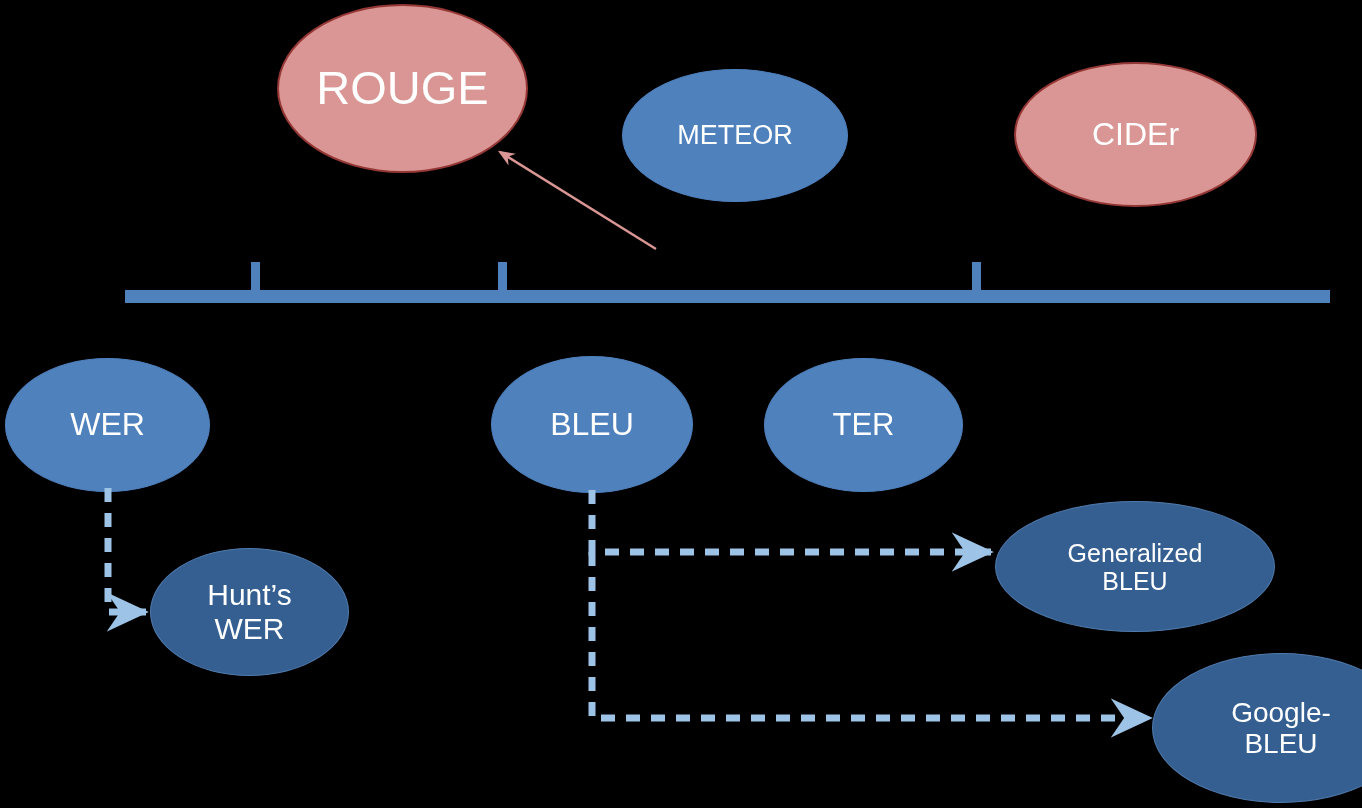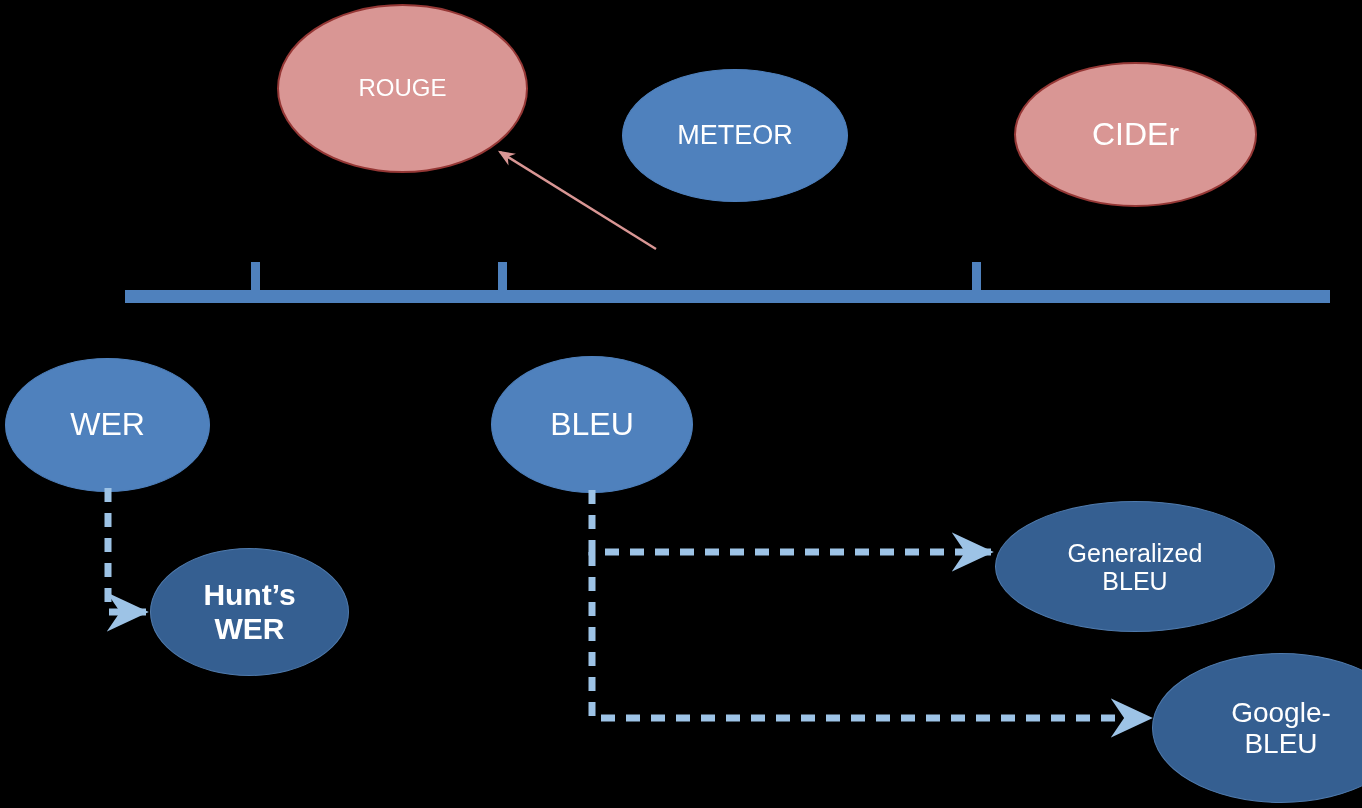--- a/index.html
+++ b/index.html
@@ -61,42 +61,45 @@
 </head>
 <body>
 
 <div id="canvas">
 
   <div class="timeline-bar" style="left:125px; top:290px; width:1205px; height:13px;"></div>
   <div class="tick" style="left:251px; top:262px; width:9px; height:34px;"></div>
   <div class="tick" style="left:498px; top:262px; width:9px; height:34px;"></div>
   <div class="tick" style="left:972px; top:262px; width:9px; height:34px;"></div>
 
-  <div class="node pink" style="left:277px; top:4px; width:251px; height:169px; font-size:24px;">
+  <div class="node pink" style="left:277px; top:4px; width:251px; height:169px; font-size:47px;">
     <span>ROUGE</span>
   </div>
 
   <div class="node pink" style="left:1014px; top:62px; width:243px; height:145px; font-size:32px;">
     <span>CIDEr</span>
   </div>
 
   <div class="node light" style="left:622px; top:69px; width:226px; height:133px; font-size:27px;">
     <span>METEOR</span>
   </div>
 
   <div class="node light" style="left:5px; top:358px; width:205px; height:134px; font-size:32px;">
     <span>WER</span>
   </div>
 
   <div class="node light" style="left:491px; top:356px; width:202px; height:137px; font-size:32px;">
     <span>BLEU</span>
   </div>
 
+  <div class="node light" style="left:764px; top:358px; width:199px; height:134px; font-size:31px;">
+    <span>TER</span>
+  </div>
 
-  <div class="node dark" style="left:150px; top:548px; width:199px; height:128px; font-size:30px;font-weight:bold;">
+  <div class="node dark" style="left:150px; top:548px; width:199px; height:128px; font-size:30px;">
     <span>Hunt’s
 WER</span>
   </div>
 
   <div class="node dark" style="left:995px; top:501px; width:280px; height:131px; font-size:25px;">
     <span>Generalized
 BLEU</span>
   </div>
 
   <div class="node dark" style="left:1152px; top:653px; width:258px; height:150px; font-size:28px;">

